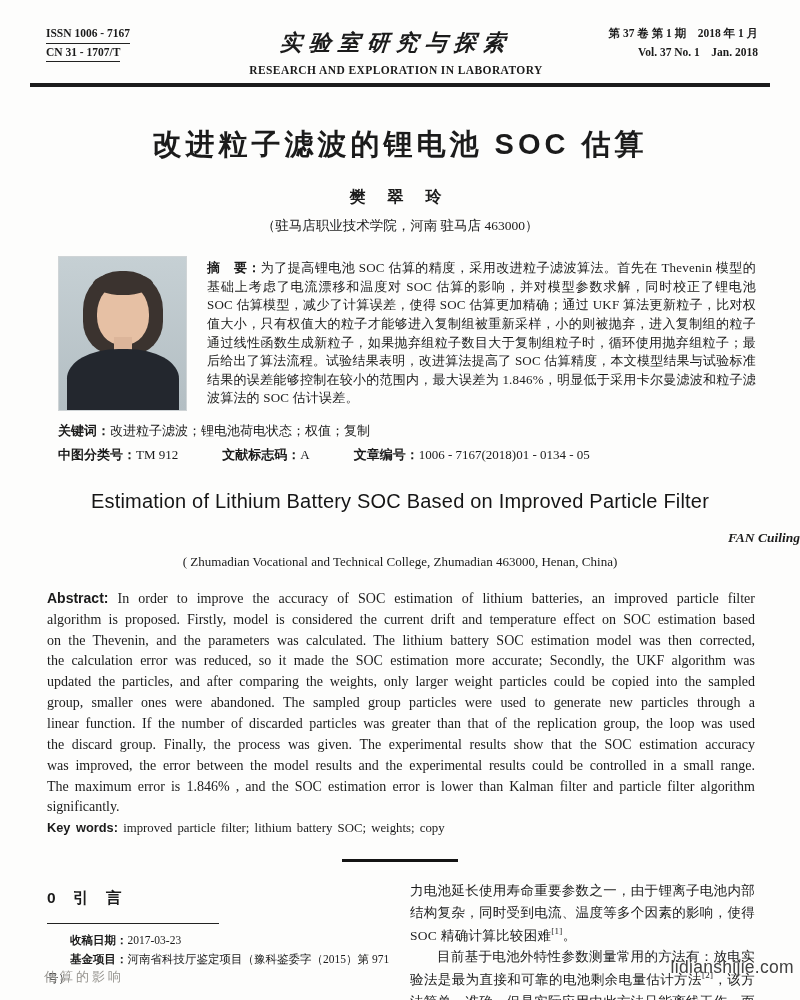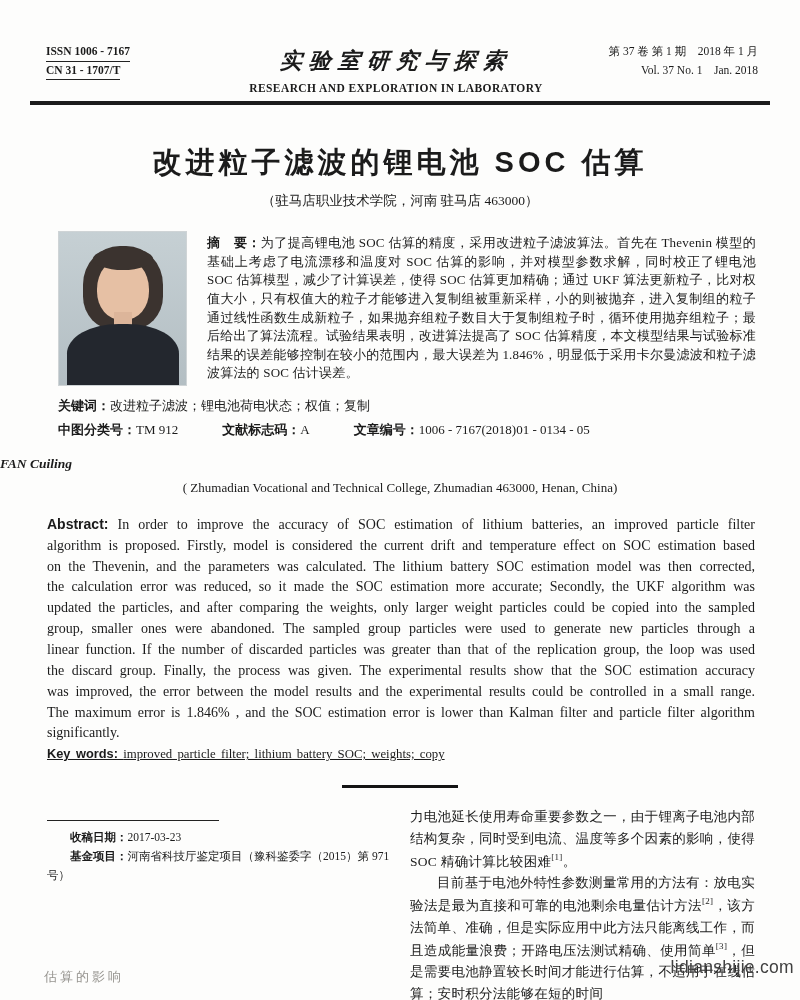--- a/index.html
+++ b/index.html
@@ -2,27 +2,27 @@
 <html><head>
 <meta charset="utf-8">
 <style>
   html,body{margin:0;padding:0;background:#e9e9e9;}
   .page{
     position:relative;width:800px;height:1000px;margin:0 auto;
     background:#fdfdfc;overflow:hidden;color:#1b1b1b;
     font-family:"Liberation Serif","DejaVu Serif",serif;
   }
   
-  .masthead{display:flex;align-items:flex-start;padding:46px 42px 0 46px;}
+  .masthead{display:flex;align-items:flex-start;padding:28px 42px 0 46px;}
   .mast-left{width:158px;font-size:11.5px;font-weight:bold;line-height:1.0;}
   .mast-left .u{display:inline-block;border-bottom:1.5px solid #222;padding-bottom:3px;margin-bottom:3px;white-space:nowrap;}
   .mast-center{flex:1;text-align:center;}
   .journal-cn{font-size:22px;font-weight:bold;letter-spacing:7px;font-style:italic;transform:skewX(-4deg);}
   .journal-en{font-size:11.5px;font-weight:bold;letter-spacing:0.4px;margin-top:6px;white-space:nowrap;}
-  .mast-right{width:170px;text-align:right;font-size:11.5px;font-weight:normal;line-height:1.0;}
+  .mast-right{width:170px;text-align:right;font-size:11.5px;font-weight:bold;line-height:1.0;}
   .mast-right div{margin-bottom:7px;white-space:nowrap;}
   .mast-rule{width:740px;height:4px;background:#1c1c1c;margin:7px auto 0 auto;}
   
   .title-cn{margin-top:38px;text-align:center;font-size:29px;font-weight:bold;letter-spacing:4px;
     font-family:"Liberation Sans","DejaVu Sans",sans-serif;}
   .author-cn{margin-top:22px;text-align:center;font-size:16px;letter-spacing:9px;font-weight:bold;}
   .affil-cn{margin-top:9px;text-align:center;font-size:13.5px;}
   
   .abs-row{display:flex;margin:21px 44px 0 58px;align-items:center;}
   .photo{width:127px;height:153px;flex:0 0 auto;border:1px solid #cfd4d6;background:linear-gradient(#c6d0d4,#b3bec3);position:relative;overflow:hidden;}
@@ -32,24 +32,24 @@
   .photo .body{position:absolute;left:8px;top:92px;width:112px;height:64px;background:#23272e;border-radius:46% 46% 0 0;}
   .photo .neck{position:absolute;left:55px;top:80px;width:18px;height:18px;background:#dcb59a;}
   .abs-text{flex:1;margin-left:20px;font-size:13px;line-height:1.43;text-align:justify;letter-spacing:0.2px;}
   .lbl{font-weight:bold;font-family:"Liberation Sans","DejaVu Sans",sans-serif;}
   .kw-block{margin:10px 44px 0 58px;font-size:13px;line-height:1.6;}
   .clc-line{display:flex;margin:4px 44px 0 58px;font-size:13px;}
   .clc-line .grp{margin-right:44px;white-space:nowrap;}
   
   .title-en{margin-top:26px;text-align:center;font-size:20px;color:#151515;
     font-family:"Liberation Sans","DejaVu Sans",sans-serif;letter-spacing:0.2px;}
-  .author-en{margin-top:17px;text-align:left;font-size:13.5px;font-style:italic;font-weight:bold;}
+  .author-en{margin-top:17px;text-align:right;font-size:13.5px;font-style:italic;font-weight:bold;}
   .affil-en{margin-top:8px;text-align:center;font-size:13px;}
   .abs-en{margin:18px 45px 0 47px;font-size:14px;line-height:1.49;text-align:justify;word-spacing:2.5px;}
-  .kw-en{margin:0 45px 0 47px;font-size:12.8px;line-height:1.49;word-spacing:2px;text-decoration:underline;}
+  .kw-en{margin:0 45px 0 47px;font-size:12.8px;line-height:1.49;word-spacing:2px;}
   .divider{width:116px;height:2.5px;background:#141414;margin:21px auto 0 auto;}
   
   .cols{display:flex;margin:18px 45px 0 47px;}
   .col-l{width:346px;flex:0 0 auto;}
   .col-r{flex:1;margin-left:17px;}
   .h-intro{font-size:15.5px;font-weight:bold;font-family:"Liberation Sans","DejaVu Sans",sans-serif;margin:8px 0 12px 0;letter-spacing:1px;}
   .cn-body{font-size:13.5px;line-height:1.63;text-align:justify;letter-spacing:0.3px;}
   .indent{text-indent:2em;}
   .cn-body sup{font-size:9px;}
   
@@ -78,52 +78,55 @@
       <div class="journal-en">RESEARCH AND EXPLORATION IN LABORATORY</div>
     </div>
     <div class="mast-right">
       <div>第 37 卷 第 1 期　2018 年 1 月</div>
       <div>Vol. 37 No. 1　Jan. 2018</div>
     </div>
   </div>
   <div class="mast-rule"></div>
 
   <div class="title-cn">改进粒子滤波的锂电池 SOC 估算</div>
+  <div class="author-cn">樊 翠 玲</div>
   <div class="affil-cn">（驻马店职业技术学院，河南 驻马店 463000）</div>
 
   <div class="abs-row">
     <div class="photo">
       <div class="hair"></div>
       <div class="face"></div>
       <div class="fringe"></div>
       <div class="neck"></div>
       <div class="body"></div>
     </div>
     <div class="abs-text"><span class="lbl">摘　要：</span><span>为了提高锂电池 SOC 估算的精度，采用改进粒子滤波算法。首先在 Thevenin 模型的基础上考虑了电流漂移和温度对 SOC 估算的影响，并对模型参数求解，同时校正了锂电池 SOC 估算模型，减少了计算误差，使得 SOC 估算更加精确；通过 UKF 算法更新粒子，比对权值大小，只有权值大的粒子才能够进入复制组被重新采样，小的则被抛弃，进入复制组的粒子通过线性函数生成新粒子，如果抛弃组粒子数目大于复制组粒子时，循环使用抛弃组粒子；最后给出了算法流程。试验结果表明，改进算法提高了 SOC 估算精度，本文模型结果与试验标准结果的误差能够控制在较小的范围内，最大误差为 1.846%，明显低于采用卡尔曼滤波和粒子滤波算法的 SOC 估计误差。</span></div>
   </div>
 
   <div class="kw-block"><span class="lbl">关键词：</span><span>改进粒子滤波；锂电池荷电状态；权值；复制</span></div>
   <div class="clc-line">
     <span class="grp"><span class="lbl">中图分类号：</span><span>TM 912</span></span>
     <span class="grp"><span class="lbl">文献标志码：</span><span>A</span></span>
     <span class="grp"><span class="lbl">文章编号：</span><span>1006 - 7167(2018)01 - 0134 - 05</span></span>
   </div>
 
+  <div class="title-en">Estimation of Lithium Battery SOC Based on Improved Particle Filter</div>
   <div class="author-en">FAN Cuiling</div>
   <div class="affil-en">( Zhumadian Vocational and Technical College, Zhumadian 463000, Henan, China)</div>
 
   <div class="abs-en"><span class="lbl">Abstract:</span>
     <span>In order to improve the accuracy of SOC estimation of lithium batteries, an improved particle filter algorithm is proposed. Firstly, model is considered the current drift and temperature effect on SOC estimation based on the Thevenin, and the parameters was calculated. The lithium battery SOC estimation model was then corrected, the calculation error was reduced, so it made the SOC estimation more accurate; Secondly, the UKF algorithm was updated the particles, and after comparing the weights, only larger weight particles could be copied into the sampled group, smaller ones were abandoned. The sampled group particles were used to generate new particles through a linear function. If the number of discarded particles was greater than that of the replication group, the loop was used the discard group. Finally, the process was given. The experimental results show that the SOC estimation accuracy was improved, the error between the model results and the experimental results could be controlled in a small range. The maximum error is 1.846% , and the SOC estimation error is lower than Kalman filter and particle filter algorithm significantly.</span></div>
   <div class="kw-en"><span class="lbl">Key words:</span>
     <span>improved particle filter; lithium battery SOC; weights; copy</span></div>
 
   <div class="divider"></div>
 
   <div class="cols">
     <div class="col-l">
+      <div class="h-intro">0　引　言</div>
       <div class="footnote">
         <div class="fn-rule"></div>
         <div class="fn-text">
           <p><span class="lbl">收稿日期：</span><span>2017-03-23</span></p>
           <p><span class="lbl">基金项目：</span><span>河南省科技厅鉴定项目（豫科鉴委字（2015）第 971 号）</span></p>
 
         </div>
       </div>
     </div>
     <div class="col-r">

